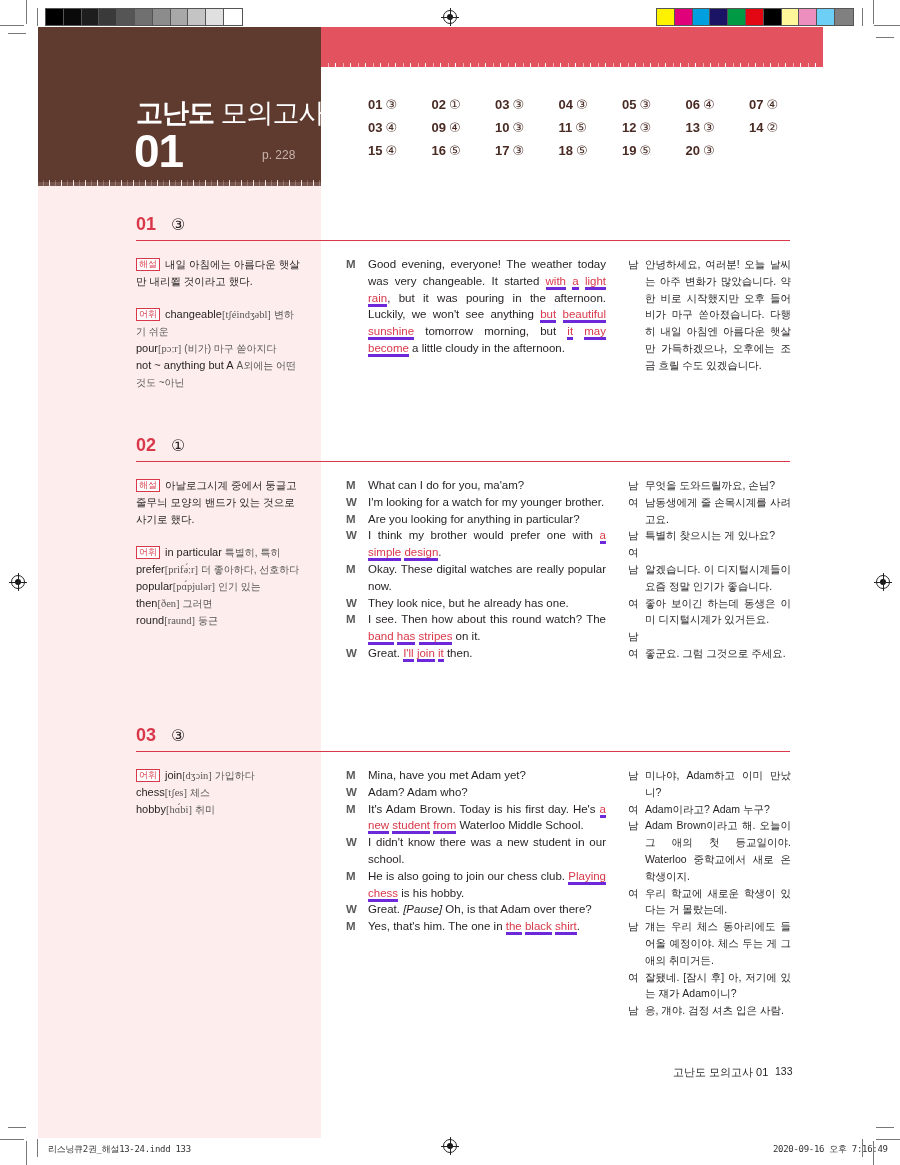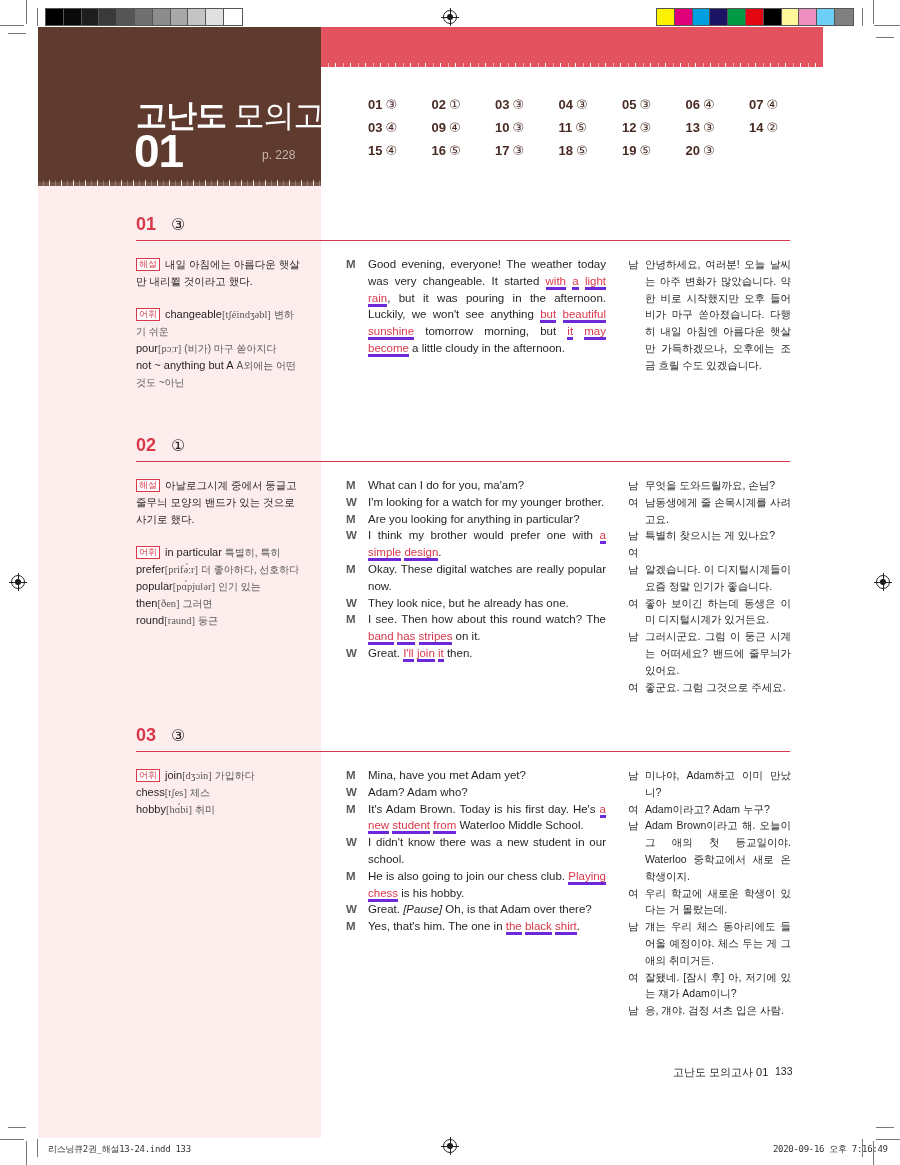--- a/index.html
+++ b/index.html
@@ -18,21 +18,21 @@
   .reg::after { content: ""; position: absolute; left: -3px; top: 6px; width: 18px; height: 1px; background: #222; }
   .reg .v { position: absolute; left: 6px; top: -3px; width: 1px; height: 18px; background: #222; }
 
   
   .pink-col { position: absolute; left: 38px; top: 180px; width: 283px; height: 958px; background: #fdeeed; }
 
   
   .brown-block { position: absolute; left: 38px; top: 27px; width: 283px; height: 155px; background: #5e3a2f; }
   .brown-block .rough { position: absolute; left: 0; bottom: -4px; width: 100%; height: 6px;
     background: repeating-linear-gradient(90deg, #5e3a2f 0 5px, #8a6a60 5px 6px, #5e3a2f 6px 11px, #fdeeed 11px 12px); opacity: .85; }
-  .title-ko { position: absolute; left: 136px; top: 95px; color: #fff; font-size: 31px; letter-spacing: -1px; white-space: nowrap; }
+  .title-ko { position: absolute; left: 136px; top: 95px; color: #fff; font-size: 27px; letter-spacing: -1px; white-space: nowrap; }
   .title-ko b { font-weight: 900; }
   .title-ko span { font-weight: 300; }
   .title-num { position: absolute; left: 134px; top: 124px; color: #fff; font-size: 46px; font-weight: 900; letter-spacing: -1px; }
   .title-page { position: absolute; left: 262px; top: 148px; color: #c8b3ab; font-size: 12px; }
 
   
   .red-banner { position: absolute; left: 321px; top: 27px; width: 502px; height: 37px; background: #e2525f; }
   .red-banner .rough { position: absolute; left: 0; bottom: -3px; width: 100%; height: 4px;
     background: repeating-linear-gradient(90deg, #e2525f 0 7px, #f3b3b8 7px 8px, #e2525f 8px 14px, #ffffff 14px 15px); }
 
@@ -262,21 +262,20 @@
         <div class="line">
           <span class="spk">남</span>
           <span class="txt">알겠습니다. 이 디지털시계들이 요즘 정말 인기가 좋습니다.</span>
         </div>
         <div class="line">
           <span class="spk">여</span>
           <span class="txt">좋아 보이긴 하는데 동생은 이미 디지털시계가 있거든요.</span>
         </div>
         <div class="line">
           <span class="spk">남</span>
-          <span class="txt">그러시군요. 그럼 이 둥근 시계는 어떠세요? 밴드에 줄무늬가 있어요.</span>
         </div>
         <div class="line">
           <span class="spk">여</span>
           <span class="txt">좋군요. 그럼 그것으로 주세요.</span>
         </div>
       </div>
     </div>
     <div class="section" style="top: 725px;">
       <div class="sec-head">
         <span class="sec-num">03</span>

